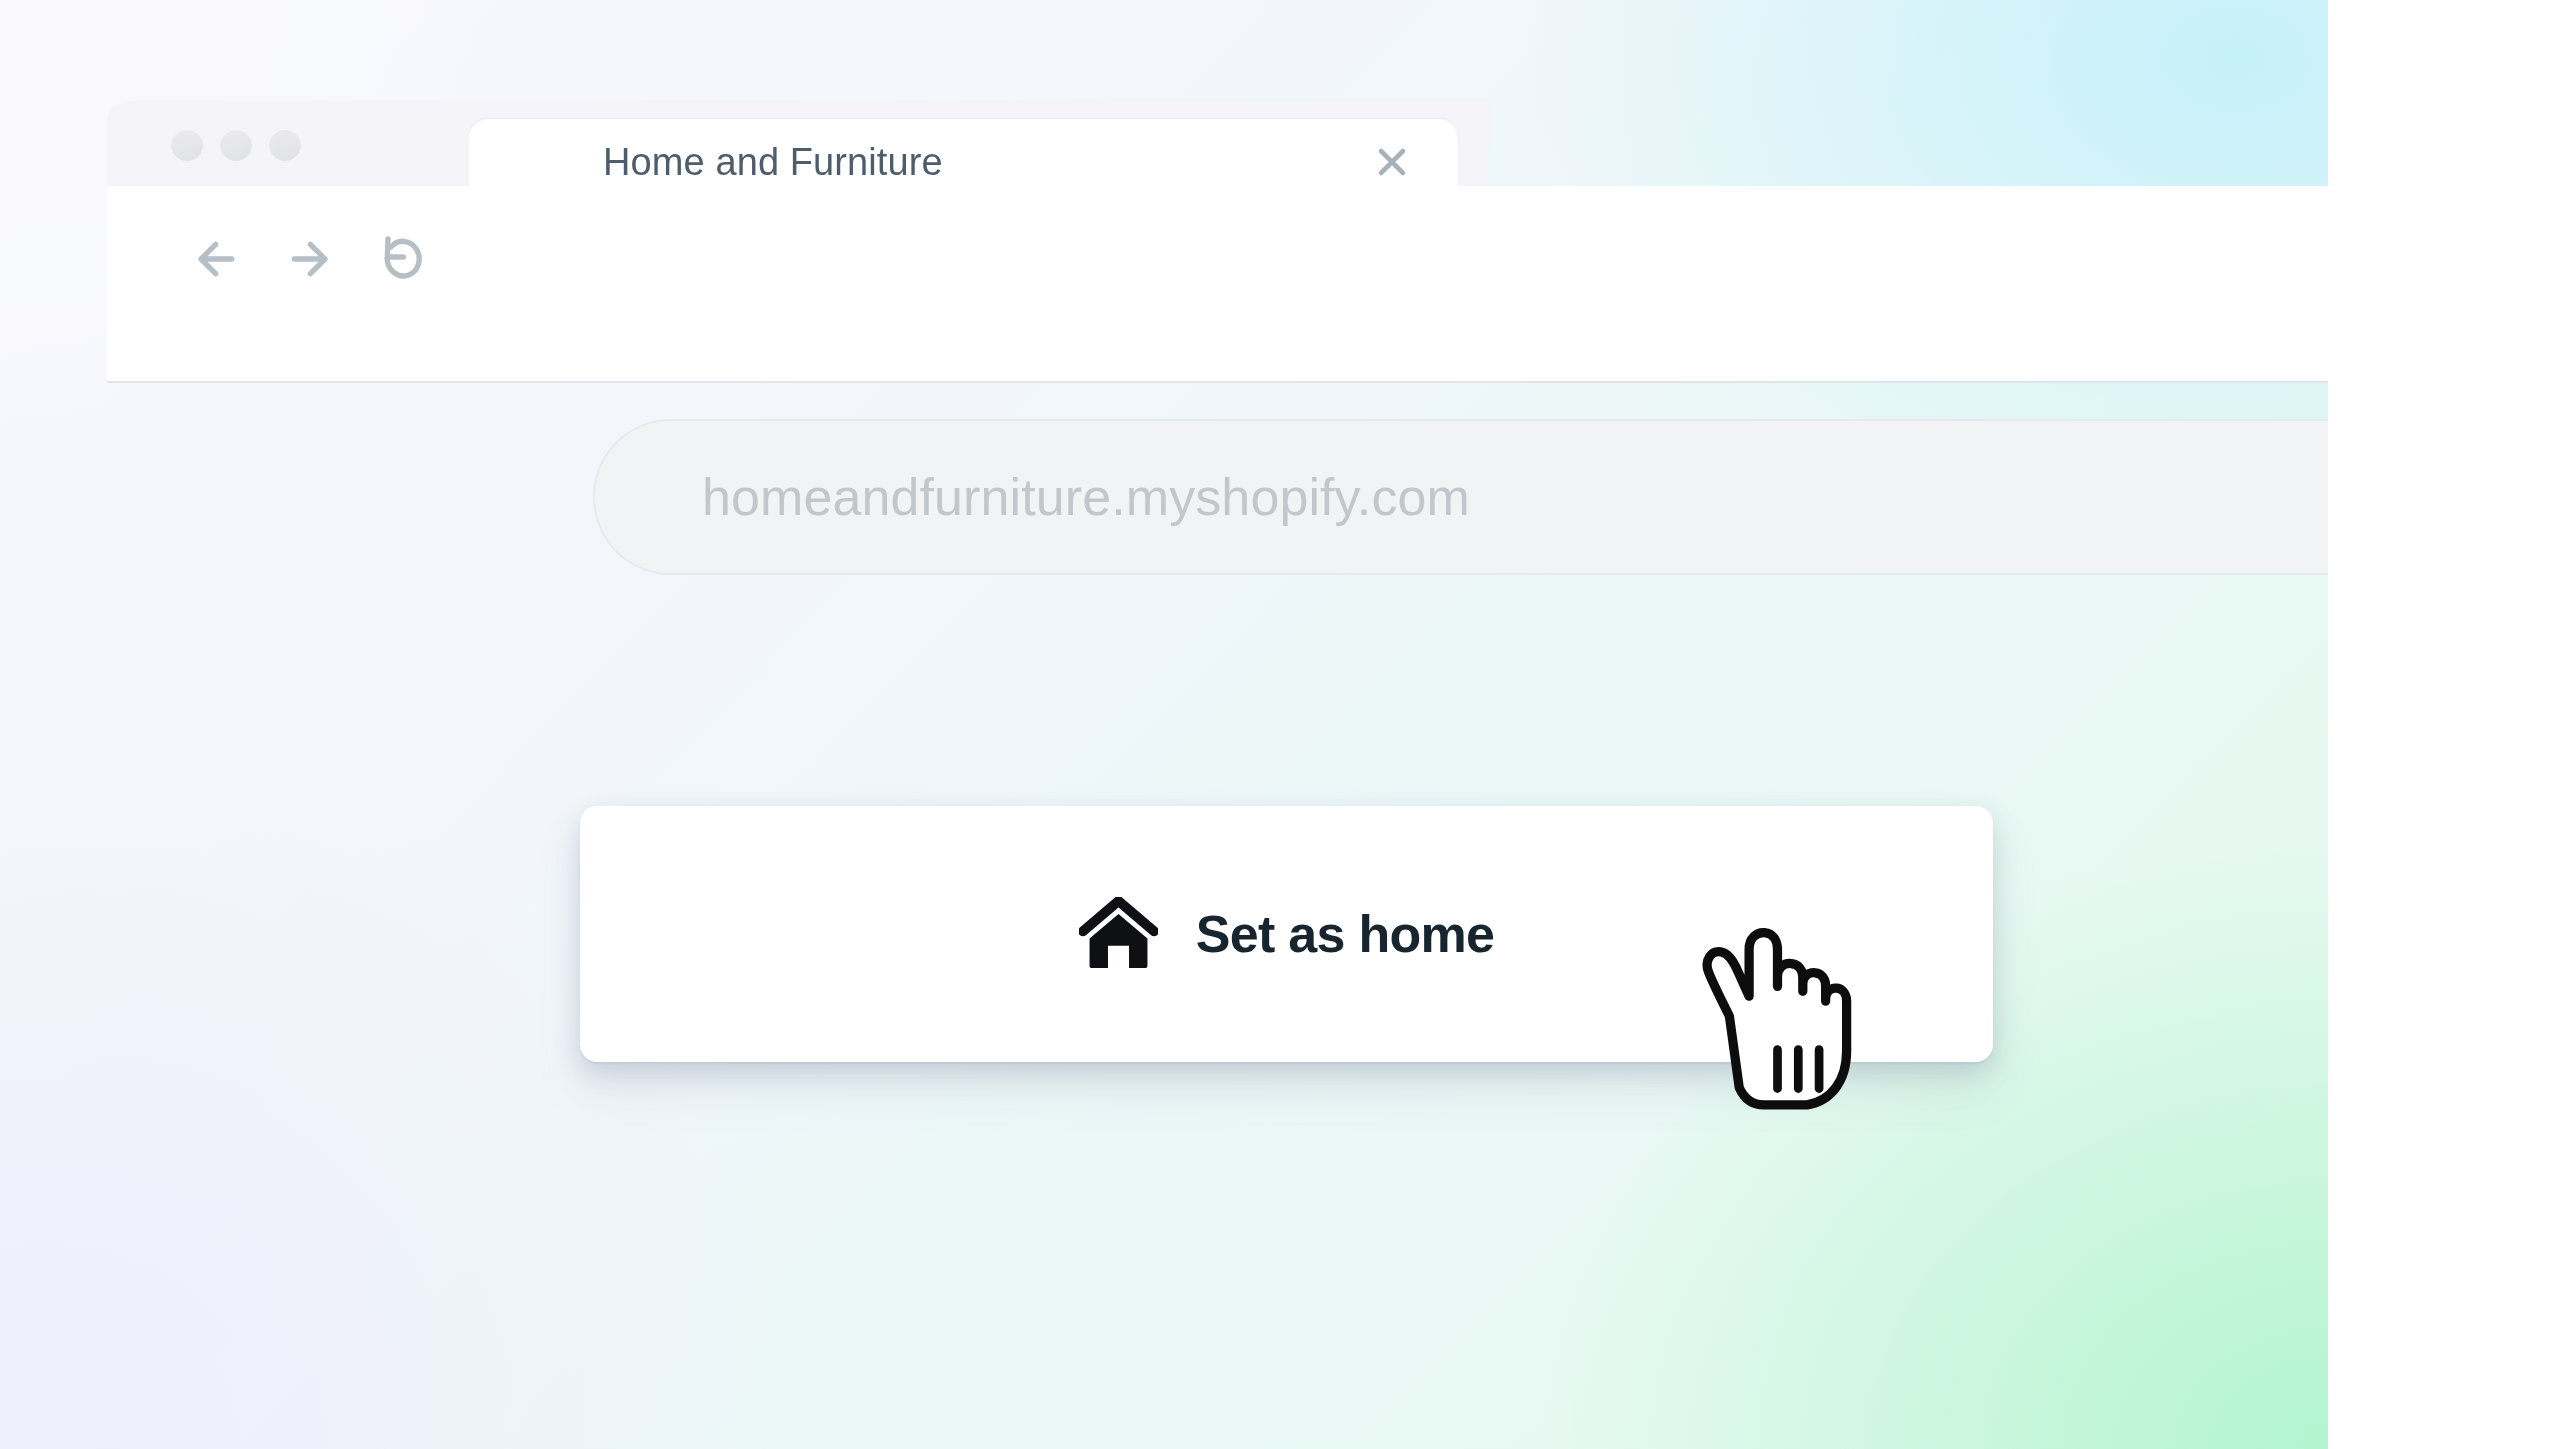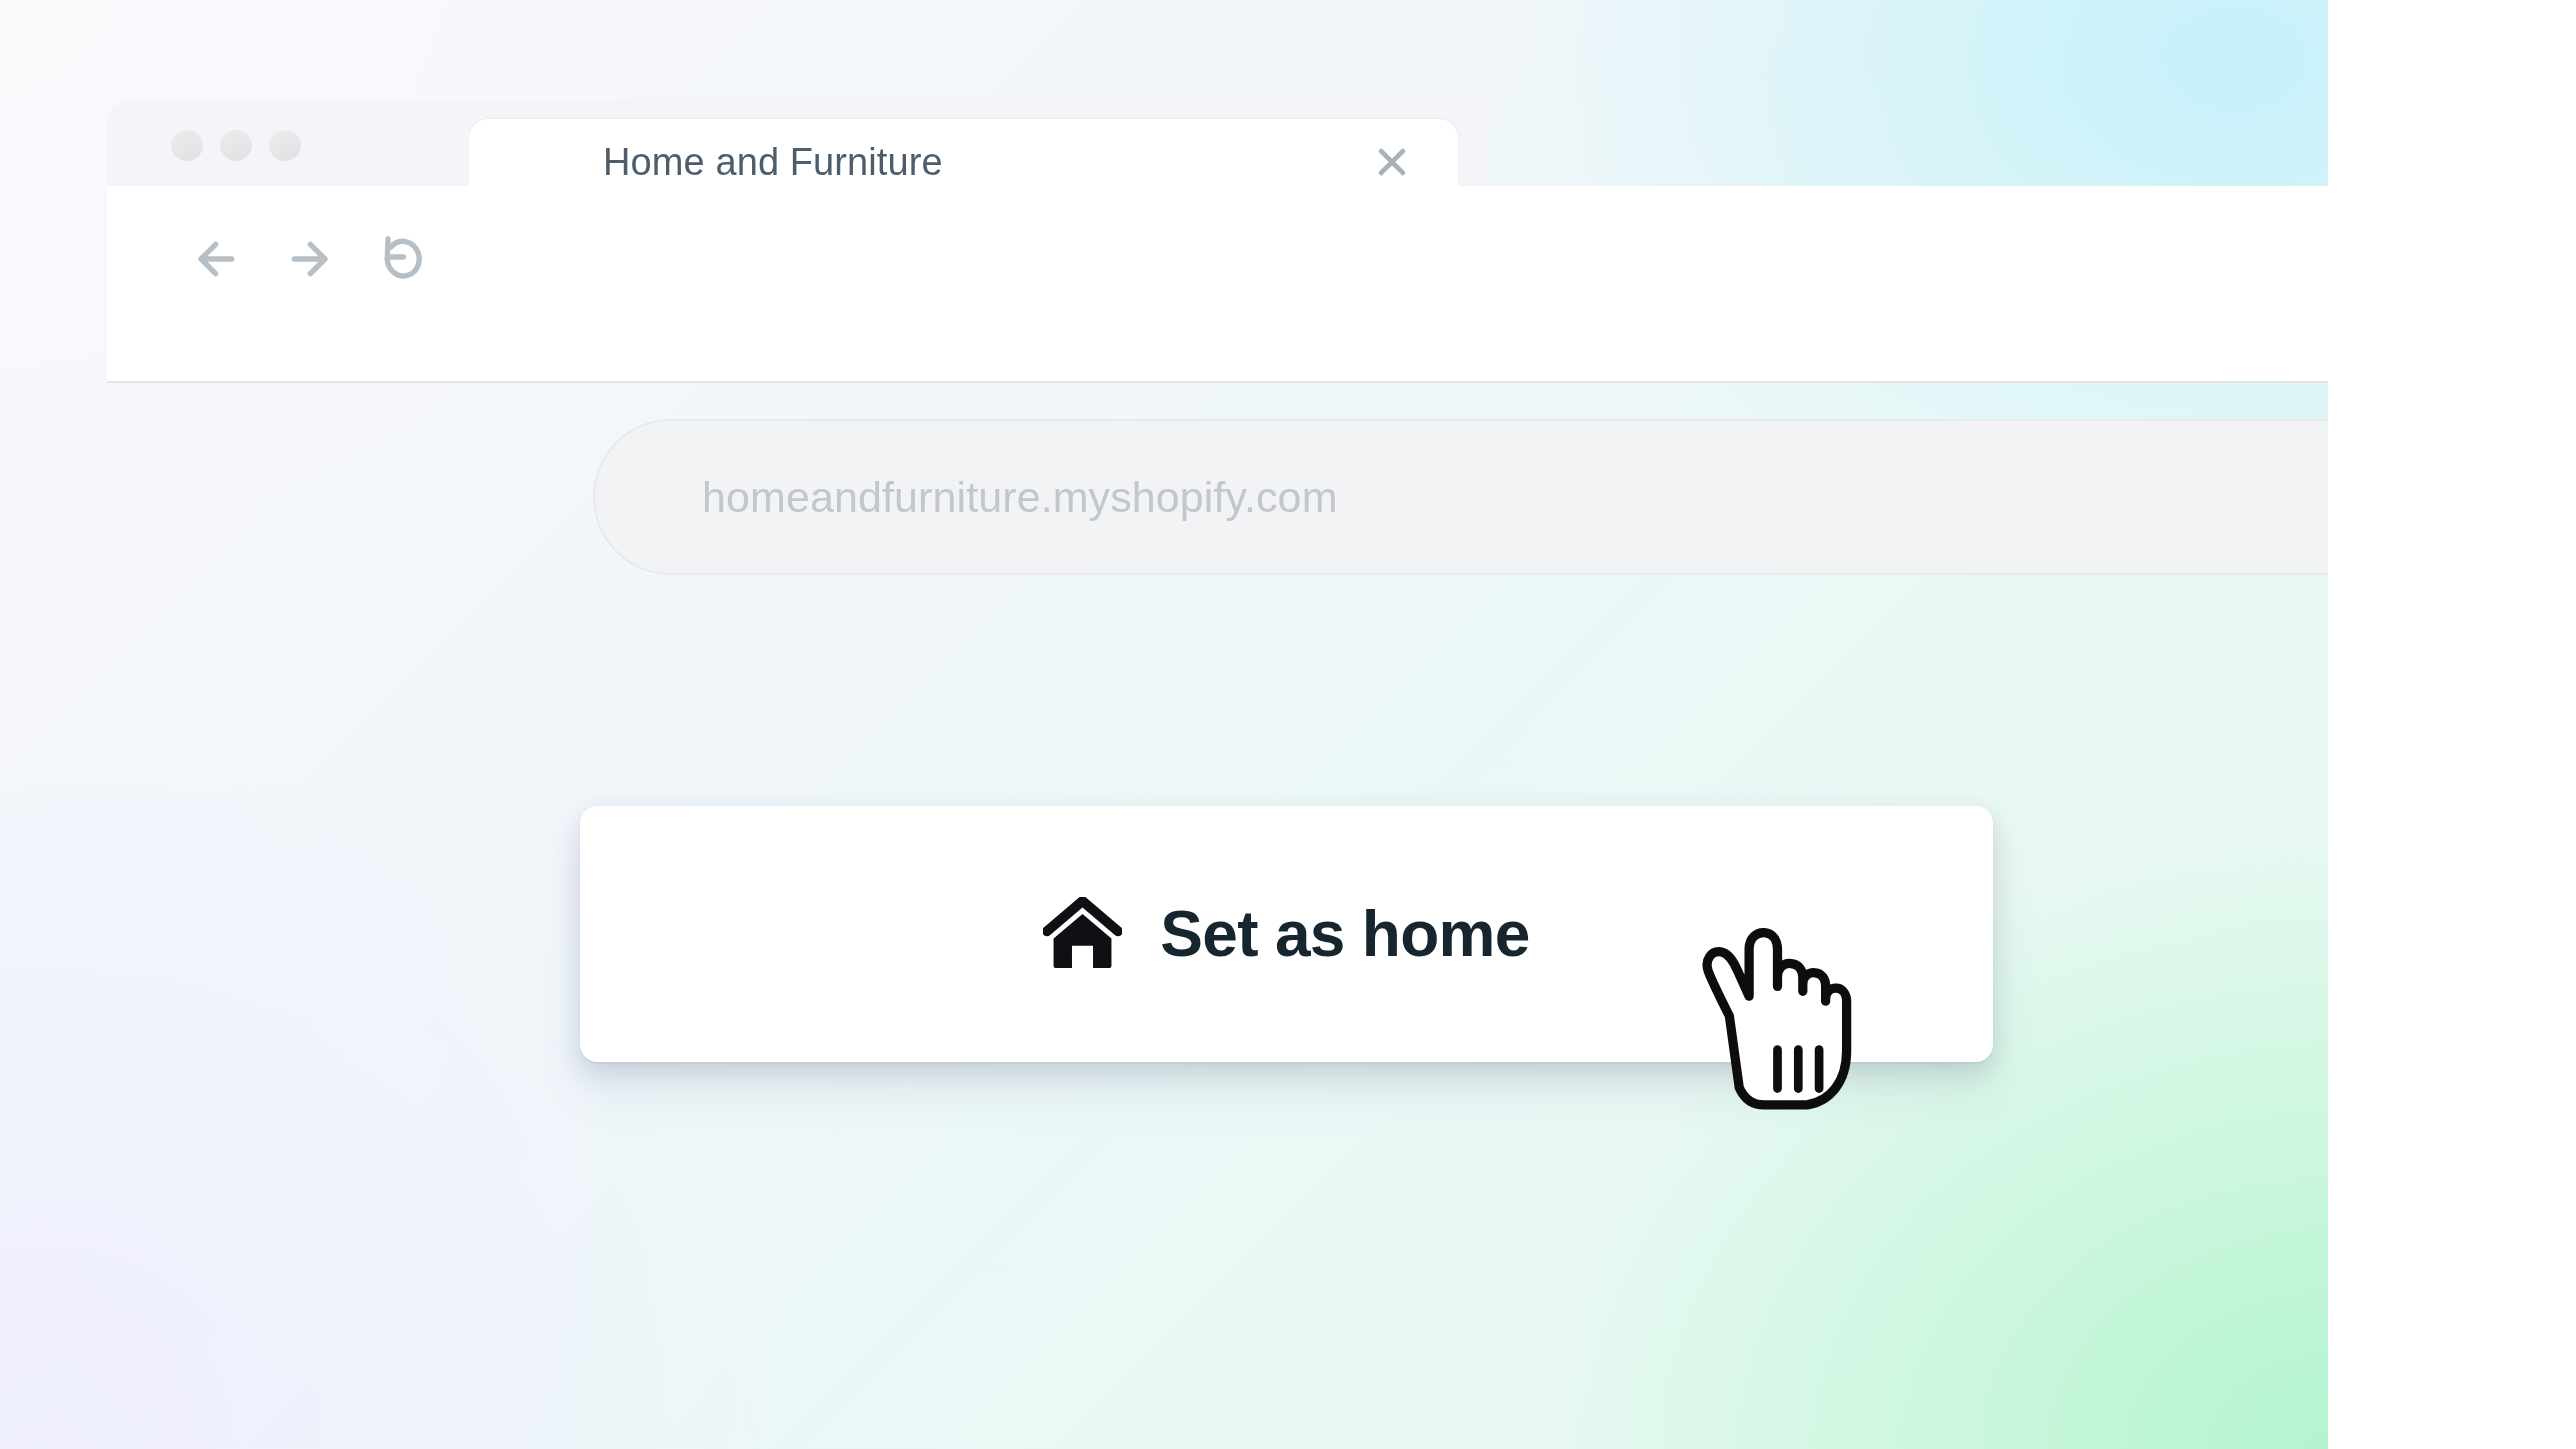--- a/index.html
+++ b/index.html
@@ -136,21 +136,21 @@
     border: 2px solid #e7e9ec;
     border-radius: 78px;
     box-sizing: border-box;
   }
   #url-text {
     position: absolute;
     left: 107px;
     top: 0;
     height: 152px;
     line-height: 152px;
-    font-size: 43px;
+    font-size: 52px;
     color: #c3c7cc;
     white-space: nowrap;
     letter-spacing: 0.1px;
   }
 
   
   #page-viewport {
     position: absolute;
     left: 0;
     top: 282px;
@@ -175,21 +175,21 @@
       0 28px 47px rgba(110,118,145,0.12);
     display: flex;
     align-items: center;
     justify-content: center;
     gap: 38px;
     cursor: pointer;
     box-sizing: border-box;
   }
   #home-icon { width: 79px; height: 75px; flex: none; display: block; }
   #set-home-label {
-    font-size: 64px;
+    font-size: 52px;
     font-weight: bold;
     color: #17252f;
     letter-spacing: -0.7px;
     white-space: nowrap;
   }
 
   
   #mouse-cursor {
     position: absolute;
     left: 1697px;

